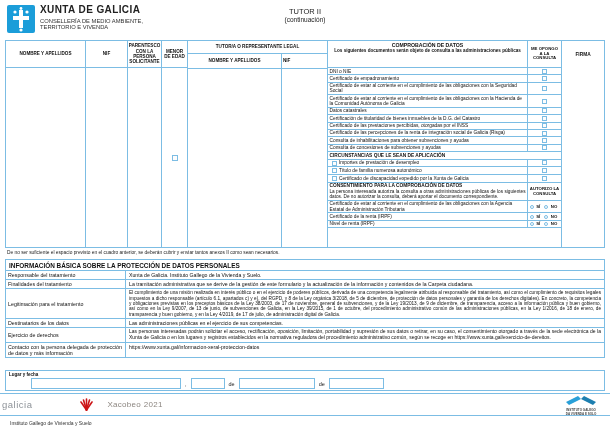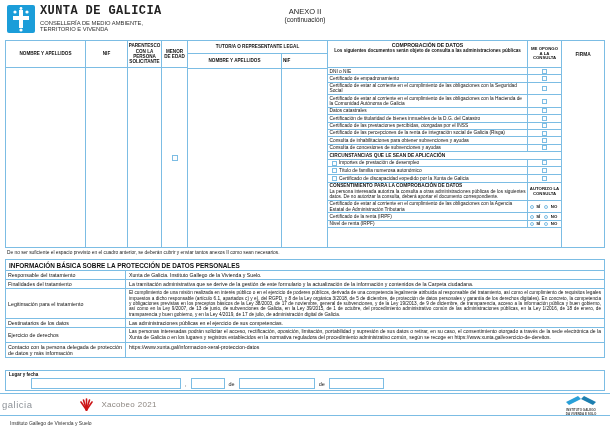--- a/index.html
+++ b/index.html
@@ -3,21 +3,21 @@
 <meta charset="utf-8">
 <style>
   html,body{margin:0;padding:0;background:#e8e8e8;}
   .page{position:relative;width:610px;height:435px;background:#fff;overflow:hidden;
         font-family:"Liberation Sans",sans-serif;color:#111;}
   .abs{position:absolute;}
 
   
   .hdr{top:5px;left:7px;display:flex;gap:5px;align-items:flex-start;}
   .org{line-height:1.05;}
-  .org-name{font-size:12px;font-weight:bold;letter-spacing:.4px;color:#222;font-family:Liberation Mono, monospace;}
+  .org-name{font-size:10px;font-weight:bold;letter-spacing:.4px;color:#222;}
   .org-dept{font-size:5.8px;color:#333;margin-top:2px;line-height:1.15;}
   .annex{top:7px;left:0;right:0;text-align:center;line-height:1.2;}
   .annex-t{font-size:7.5px;color:#222;}
   .annex-s{font-size:6.5px;color:#222;}
 
   
   .maintable{top:40px;left:5px;width:600px;height:208px;border:1px solid #7cbde4;
              display:flex;align-items:stretch;box-sizing:border-box;overflow:hidden;}
   .col{border-right:1px solid #7cbde4;display:flex;flex-direction:column;box-sizing:border-box;}
   .col:last-child{border-right:none;}
@@ -90,21 +90,21 @@
   .lugar-label{font-size:4.5px;font-weight:bold;}
   .lugar-row{display:flex;align-items:center;gap:4px;margin-top:1px;}
   .fld{border:1px solid #7cbde4;height:11px;background:#fff;box-sizing:border-box;}
   .f1{width:150px;margin-left:22px;} .f2{width:34px;} .f3{width:76px;} .f4{width:55px;}
   .sep{font-size:5.5px;color:#222;}
 
   
   .band{top:393px;left:0;width:610px;height:23px;border-top:1px solid #7cbde4;
         border-bottom:1px solid #7cbde4;box-sizing:border-box;display:flex;align-items:center;}
   .galicia{margin-left:2px;font-size:9.5px;color:#8d9298;letter-spacing:.5px;}
-  .xacobeo{margin-left:48px;display:flex;align-items:center;gap:8px;}
+  .xacobeo{margin-left:48px;display:flex;align-items:center;gap:14px;}
   .xacobeo-text{font-size:8px;color:#8c8680;letter-spacing:.3px;}
   .igvs{margin-left:auto;margin-right:12px;text-align:center;line-height:1;}
   .igvs-text{font-size:3px;color:#444;font-weight:bold;line-height:1.2;}
   .credit{top:420px;left:10px;font-size:5px;color:#333;}
 </style>
 </head>
 <body>
 
 <div class="page">
 
@@ -120,21 +120,21 @@
     </svg>
     <div class="org">
       <div class="org-name">XUNTA DE GALICIA</div>
       <div class="org-dept">
         <div>CONSELLERÍA DE MEDIO AMBIENTE,</div>
         <div>TERRITORIO E VIVENDA</div>
       </div>
     </div>
   </div>
   <div class="abs annex">
-    <div class="annex-t">ANEXO II</div>
+    <div class="annex-t">TUTOR II</div>
     <div class="annex-s">(continuación)</div>
   </div>
 
   <div class="abs maintable">
 
     <div class="col c1">
       <div class="hcell hzone">NOMBRE Y APELLIDOS</div>
       <div class="body"></div>
     </div>
 

